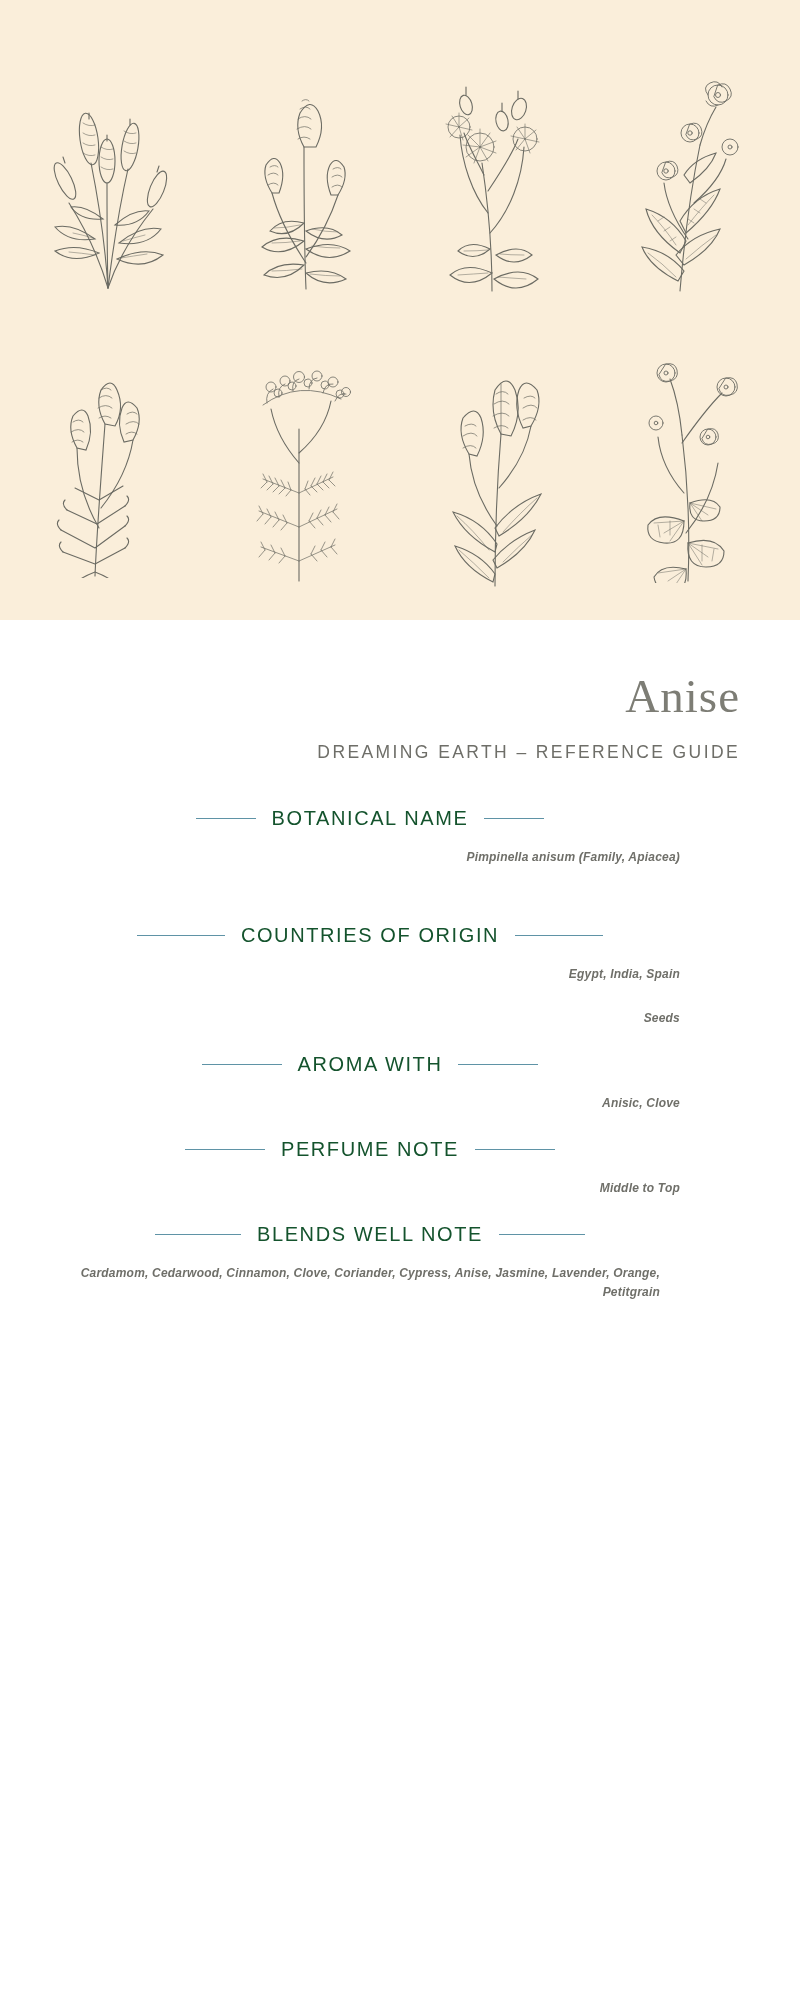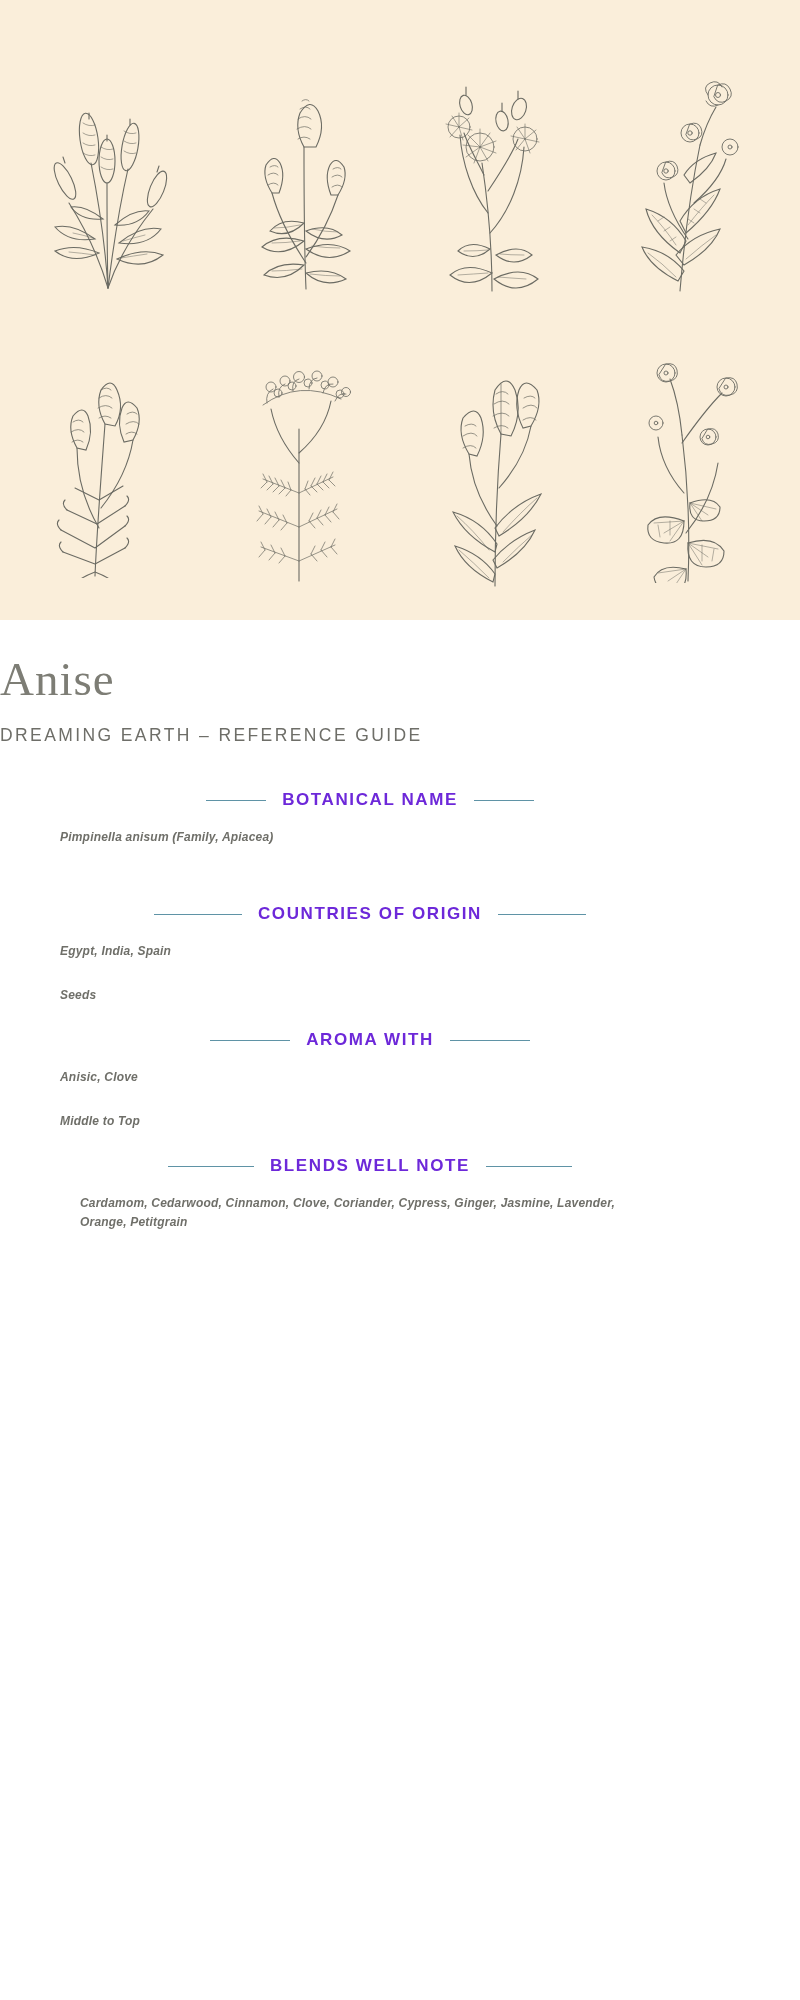--- a/index.html
+++ b/index.html
@@ -50,22 +50,23 @@
   .botanical-cell svg {
     display: block;
   }
 
   
   .content {
     position: relative;
     width: 740px;
     padding: 36px 0 28px 0;
     box-sizing: border-box;
-    text-align: left;
+    text-align: right;
     background: #ffffff;
+    margin-top: 17px;
   }
   .title {
     font-family: "Liberation Serif", serif;
     font-size: 47px;
     line-height: 1;
     color: #7d7d75;
     letter-spacing: 1px;
     margin: 0 0 22px 0;
     font-weight: 400;
   }
@@ -89,24 +90,24 @@
     justify-content: center;
     gap: 16px;
     margin: 0 0 18px 0;
   }
   .rule {
     height: 1px;
     background: #5f93a6;
     flex: 0 0 auto;
   }
   .field-label {
-    font-size: 17px;
-    font-weight: 700;
+    font-size: 20px;
+    font-weight: 400;
     letter-spacing: 1.6px;
-    color: #6d28d9;
+    color: #14532d;
     white-space: nowrap;
   }
   .field-value {
     font-size: 12px;
     font-style: italic;
     font-weight: 700;
     color: #6f6f69;
     line-height: 1.5;
     letter-spacing: 0.2px;
     padding: 0 60px;
@@ -429,26 +430,31 @@
     <div class="field">
       <div class="field-heading">
         <span class="rule" style="width:80px"></span>
         <span class="field-label">AROMA WITH</span>
         <span class="rule" style="width:80px"></span>
       </div>
       <div class="field-value">Anisic, Clove</div>
     </div>
 
     <div class="field">
+      <div class="field-heading">
+        <span class="rule" style="width:80px"></span>
+        <span class="field-label">PERFUME NOTE</span>
+        <span class="rule" style="width:80px"></span>
+      </div>
       <div class="field-value">Middle to Top</div>
     </div>
 
     <div class="field">
       <div class="field-heading">
         <span class="rule" style="width:86px"></span>
         <span class="field-label">BLENDS WELL NOTE</span>
         <span class="rule" style="width:86px"></span>
       </div>
-      <div class="field-value multiline">Cardamom, Cedarwood, Cinnamon, Clove, Coriander, Cypress, Ginger, Jasmine, Lavender, Orange, Petitgrain</div>
+      <div class="field-value multiline">Cardamom, Cedarwood, Cinnamon, Clove, Coriander, Cypress, Anise, Jasmine, Lavender, Orange, Petitgrain</div>
     </div>
 
   </div>
 </div>
 
 </body></html>

